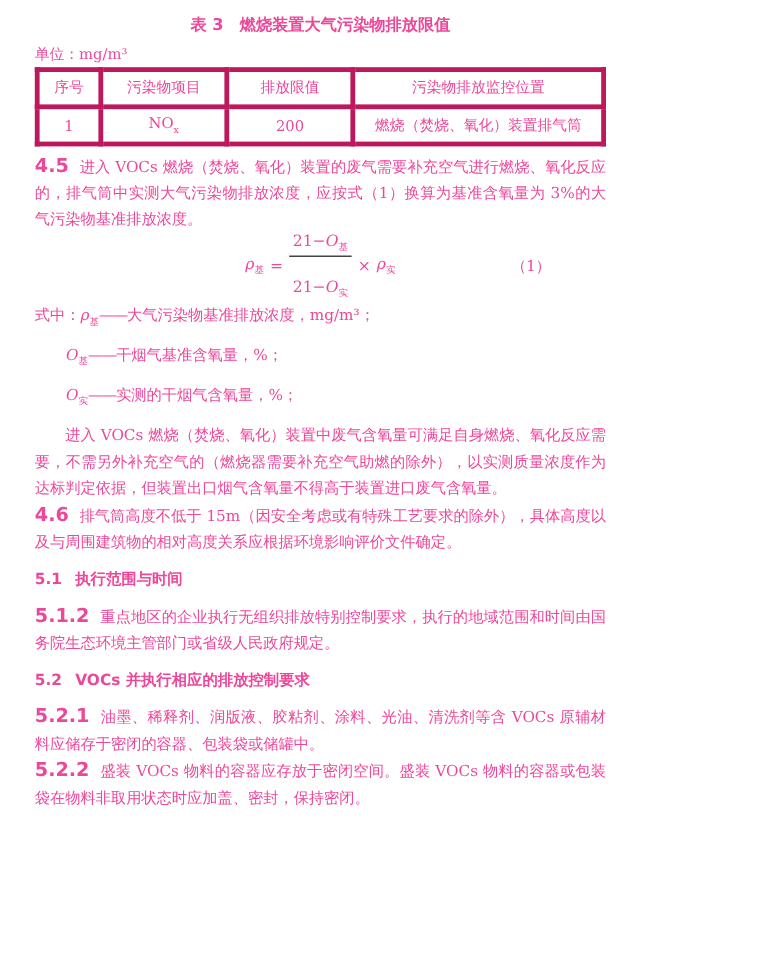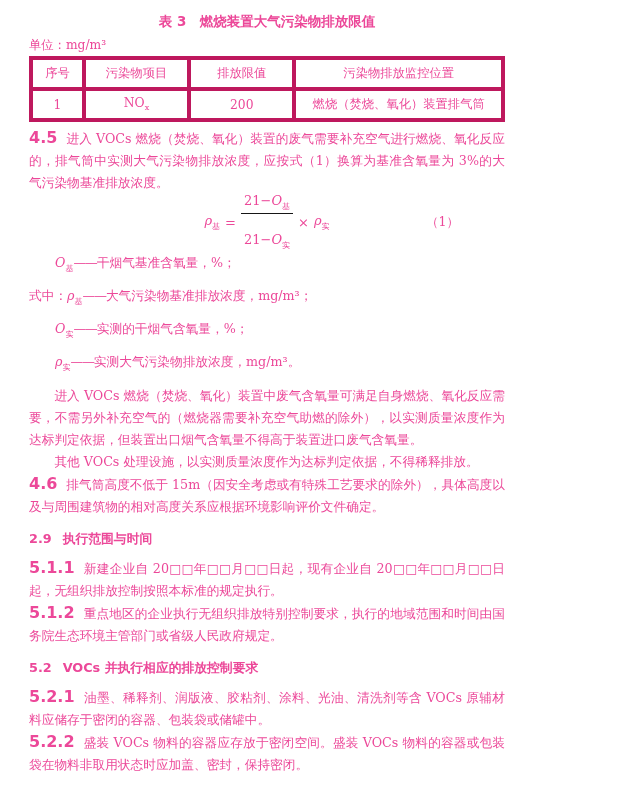--- a/index.html
+++ b/index.html
@@ -100,36 +100,33 @@
         <span class="top"><span>21−</span><i>O</i><sub class="cjk">基</sub></span>
         <span class="bot"><span>21−</span><i>O</i><sub class="cjk">实</sub></span>
       </span>
       <span>×</span>
       <span><i>ρ</i><sub class="cjk">实</sub></span>
     </span>
     <span class="fnum">（1）</span>
   </div>
 
   <div class="def-block">
+    <div class="def-line"><span>式中：</span><i>ρ</i><sub class="cjk">基</sub><span class="dash">——</span><span>大气污染物基准排放浓度，mg/m³；</span></div>
     <div class="def-line cont"><i>O</i><sub class="cjk">基</sub><span class="dash">——</span><span>干烟气基准含氧量，%；</span></div>
-    <div class="def-line"><span>式中：</span><i>ρ</i><sub class="cjk">基</sub><span class="dash">——</span><span>大气污染物基准排放浓度，mg/m³；</span></div>
     <div class="def-line cont"><i>O</i><sub class="cjk">实</sub><span class="dash">——</span><span>实测的干烟气含氧量，%；</span></div>
-    <div class="def-line cont"><i>ρ</i><sub class="cjk">实</sub><span class="dash">——</span><span>实测大气污染物排放浓度，mg/m³。</span></div>
   </div>
 
   <p class="para indent">进入 VOCs 燃烧（焚烧、氧化）装置中废气含氧量可满足自身燃烧、氧化反应需要，不需另外补充空气的（燃烧器需要补充空气助燃的除外），以实测质量浓度作为达标判定依据，但装置出口烟气含氧量不得高于装置进口废气含氧量。</p>
-  <p class="para indent">其他 VOCs 处理设施，以实测质量浓度作为达标判定依据，不得稀释排放。</p>
 
   <p class="para"><span class="num">4.6</span><span>排气筒高度不低于 15m（因安全考虑或有特殊工艺要求的除外），具体高度以及与周围建筑物的相对高度关系应根据环境影响评价文件确定。</span></p>
 
 
 
-  <div class="heading sub"><span class="num">2.9</span><span>执行范围与时间</span></div>
+  <div class="heading sub"><span class="num">5.1</span><span>执行范围与时间</span></div>
 
-  <p class="para"><span class="num">5.1.1</span><span>新建企业自 20□□年□□月□□日起，现有企业自 20□□年□□月□□日起，无组织排放控制按照本标准的规定执行。</span></p>
 
   <p class="para"><span class="num">5.1.2</span><span>重点地区的企业执行无组织排放特别控制要求，执行的地域范围和时间由国务院生态环境主管部门或省级人民政府规定。</span></p>
 
   <div class="heading sub"><span class="num">5.2</span><span>VOCs 并执行相应的排放控制要求</span></div>
 
   <p class="para"><span class="num">5.2.1</span><span>油墨、稀释剂、润版液、胶粘剂、涂料、光油、清洗剂等含 VOCs 原辅材料应储存于密闭的容器、包装袋或储罐中。</span></p>
 
   <p class="para"><span class="num">5.2.2</span><span>盛装 VOCs 物料的容器应存放于密闭空间。盛装 VOCs 物料的容器或包装袋在物料非取用状态时应加盖、密封，保持密闭。</span></p>
 
 </div>

